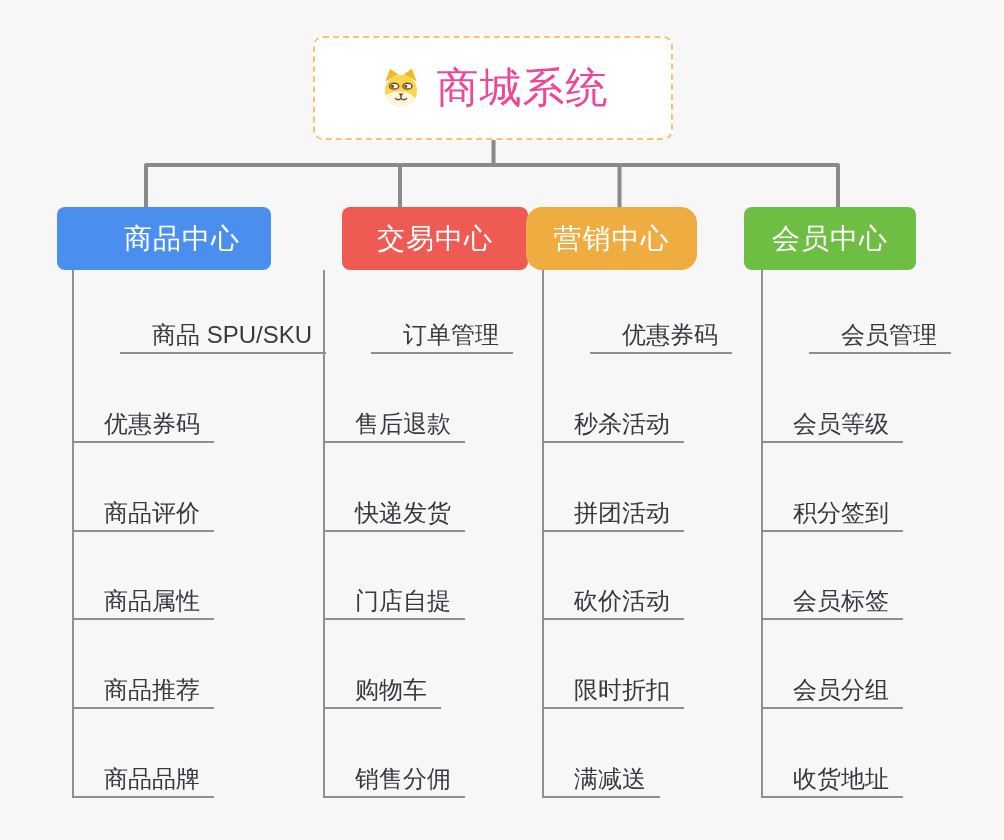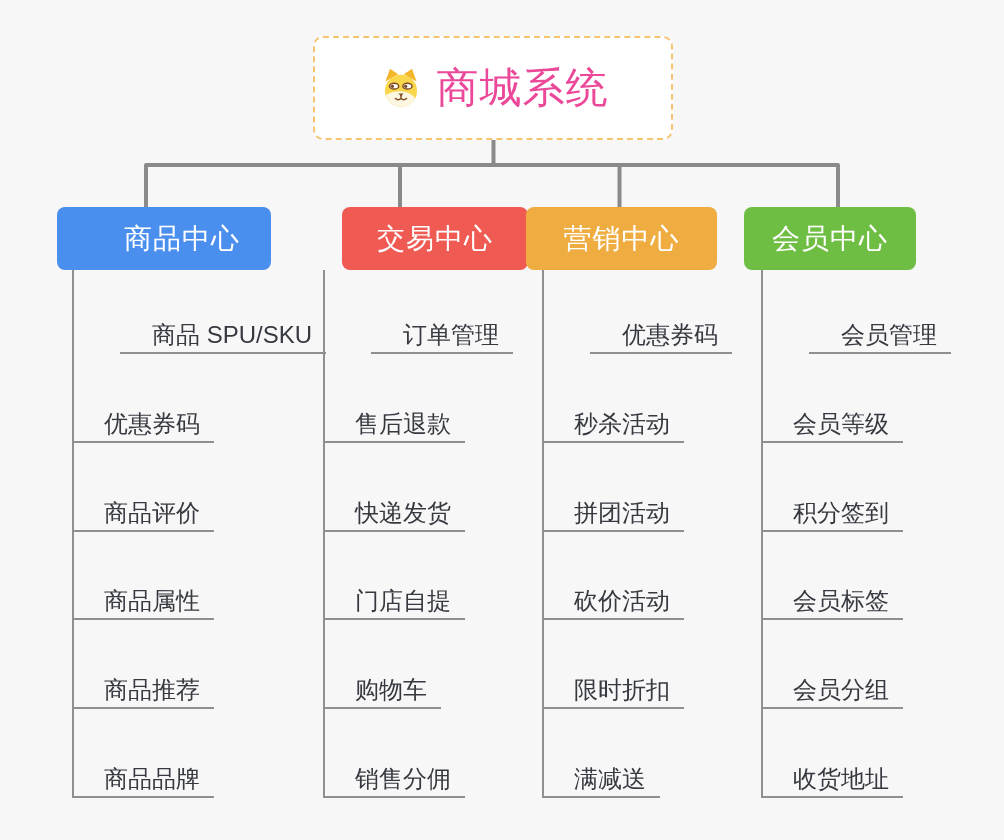--- a/index.html
+++ b/index.html
@@ -33,21 +33,21 @@
   
   .branch{
     position:absolute;top:207px;height:63px;
     border-radius:8px;
     display:flex;align-items:center;justify-content:center;
     color:#ffffff;font-size:28px;letter-spacing:1px;
     z-index:2;
   }
   .b0{left:57px;width:178px;background:#4a8fee;padding-left:36px;}
   .b1{left:307px;width:186px;background:#ef5a53;margin-left:35px;}
-  .b2{left:526px;width:191px;background:#efad41;}
+  .b2{left:526px;width:171px;background:#efad41;border-radius:16px;}
   .b3{left:744px;width:172px;background:#6fbe44;}
 
   
   .vline{
     position:absolute;top:270px;width:2px;height:528px;background:#909090;z-index:1;
   }
   .v0{left:72px;} .v1{left:323px;} .v2{left:542px;} .v3{left:761px;}
 
   
   .leaf{

